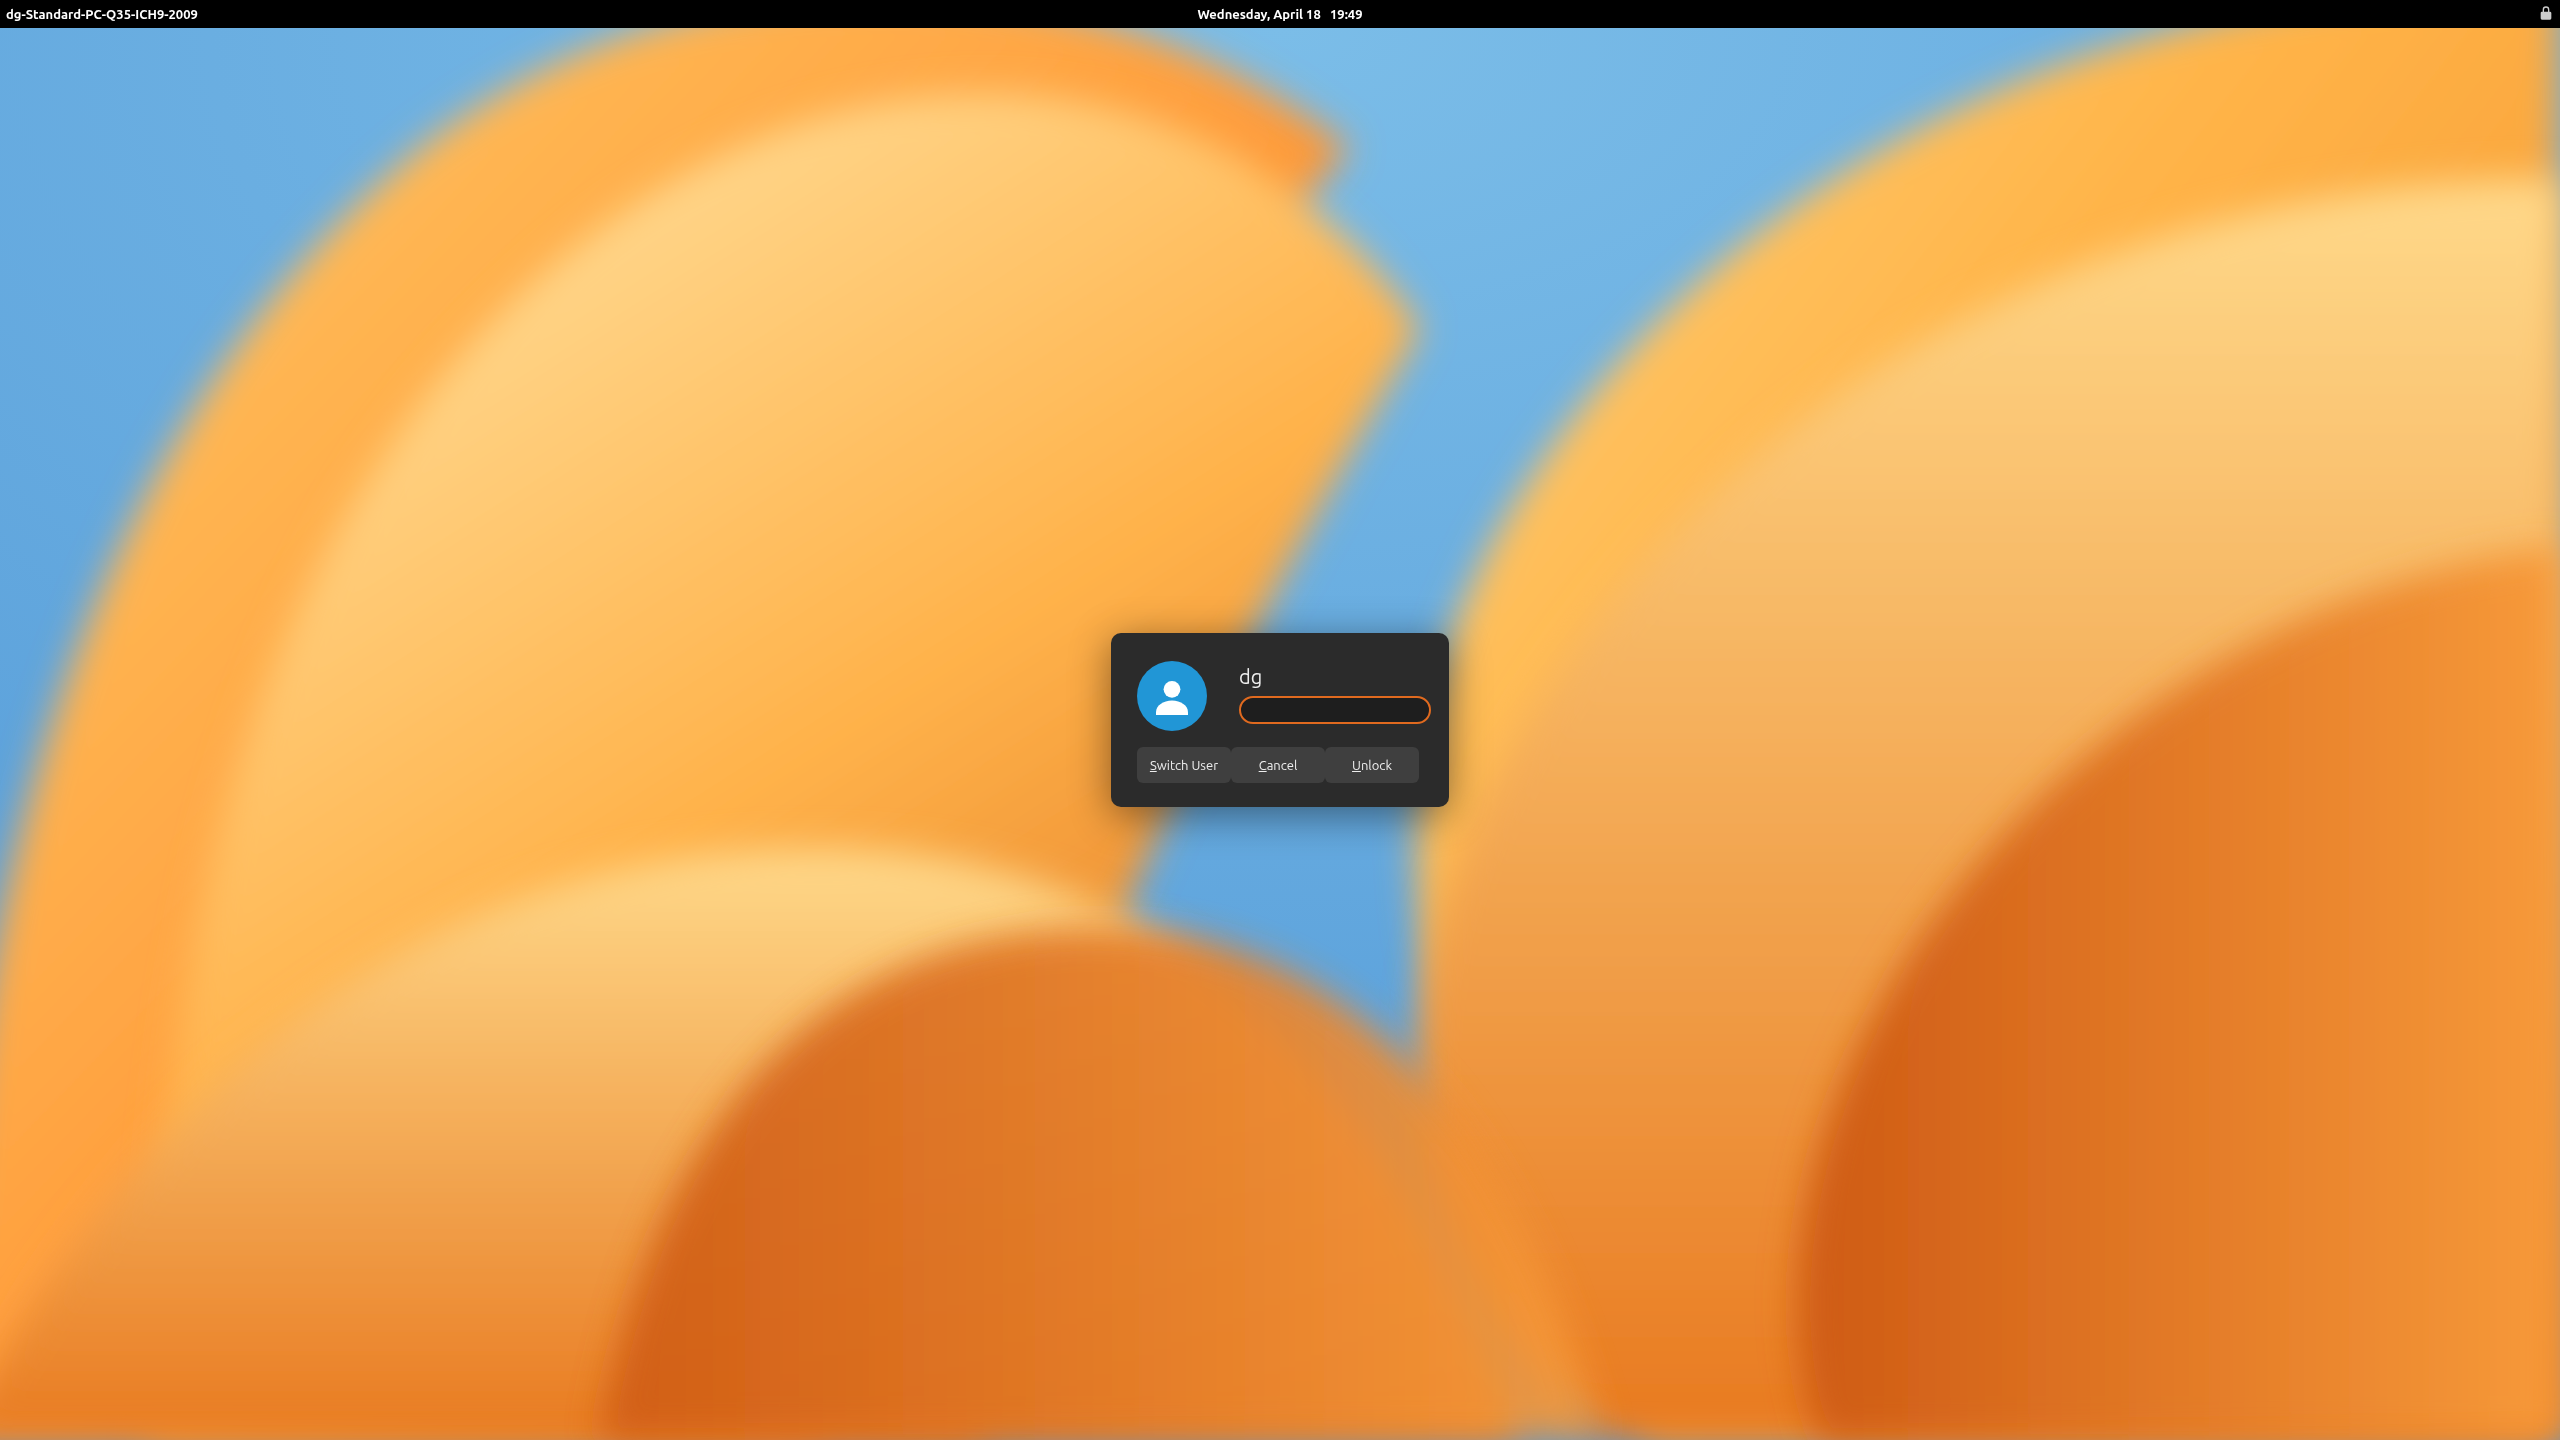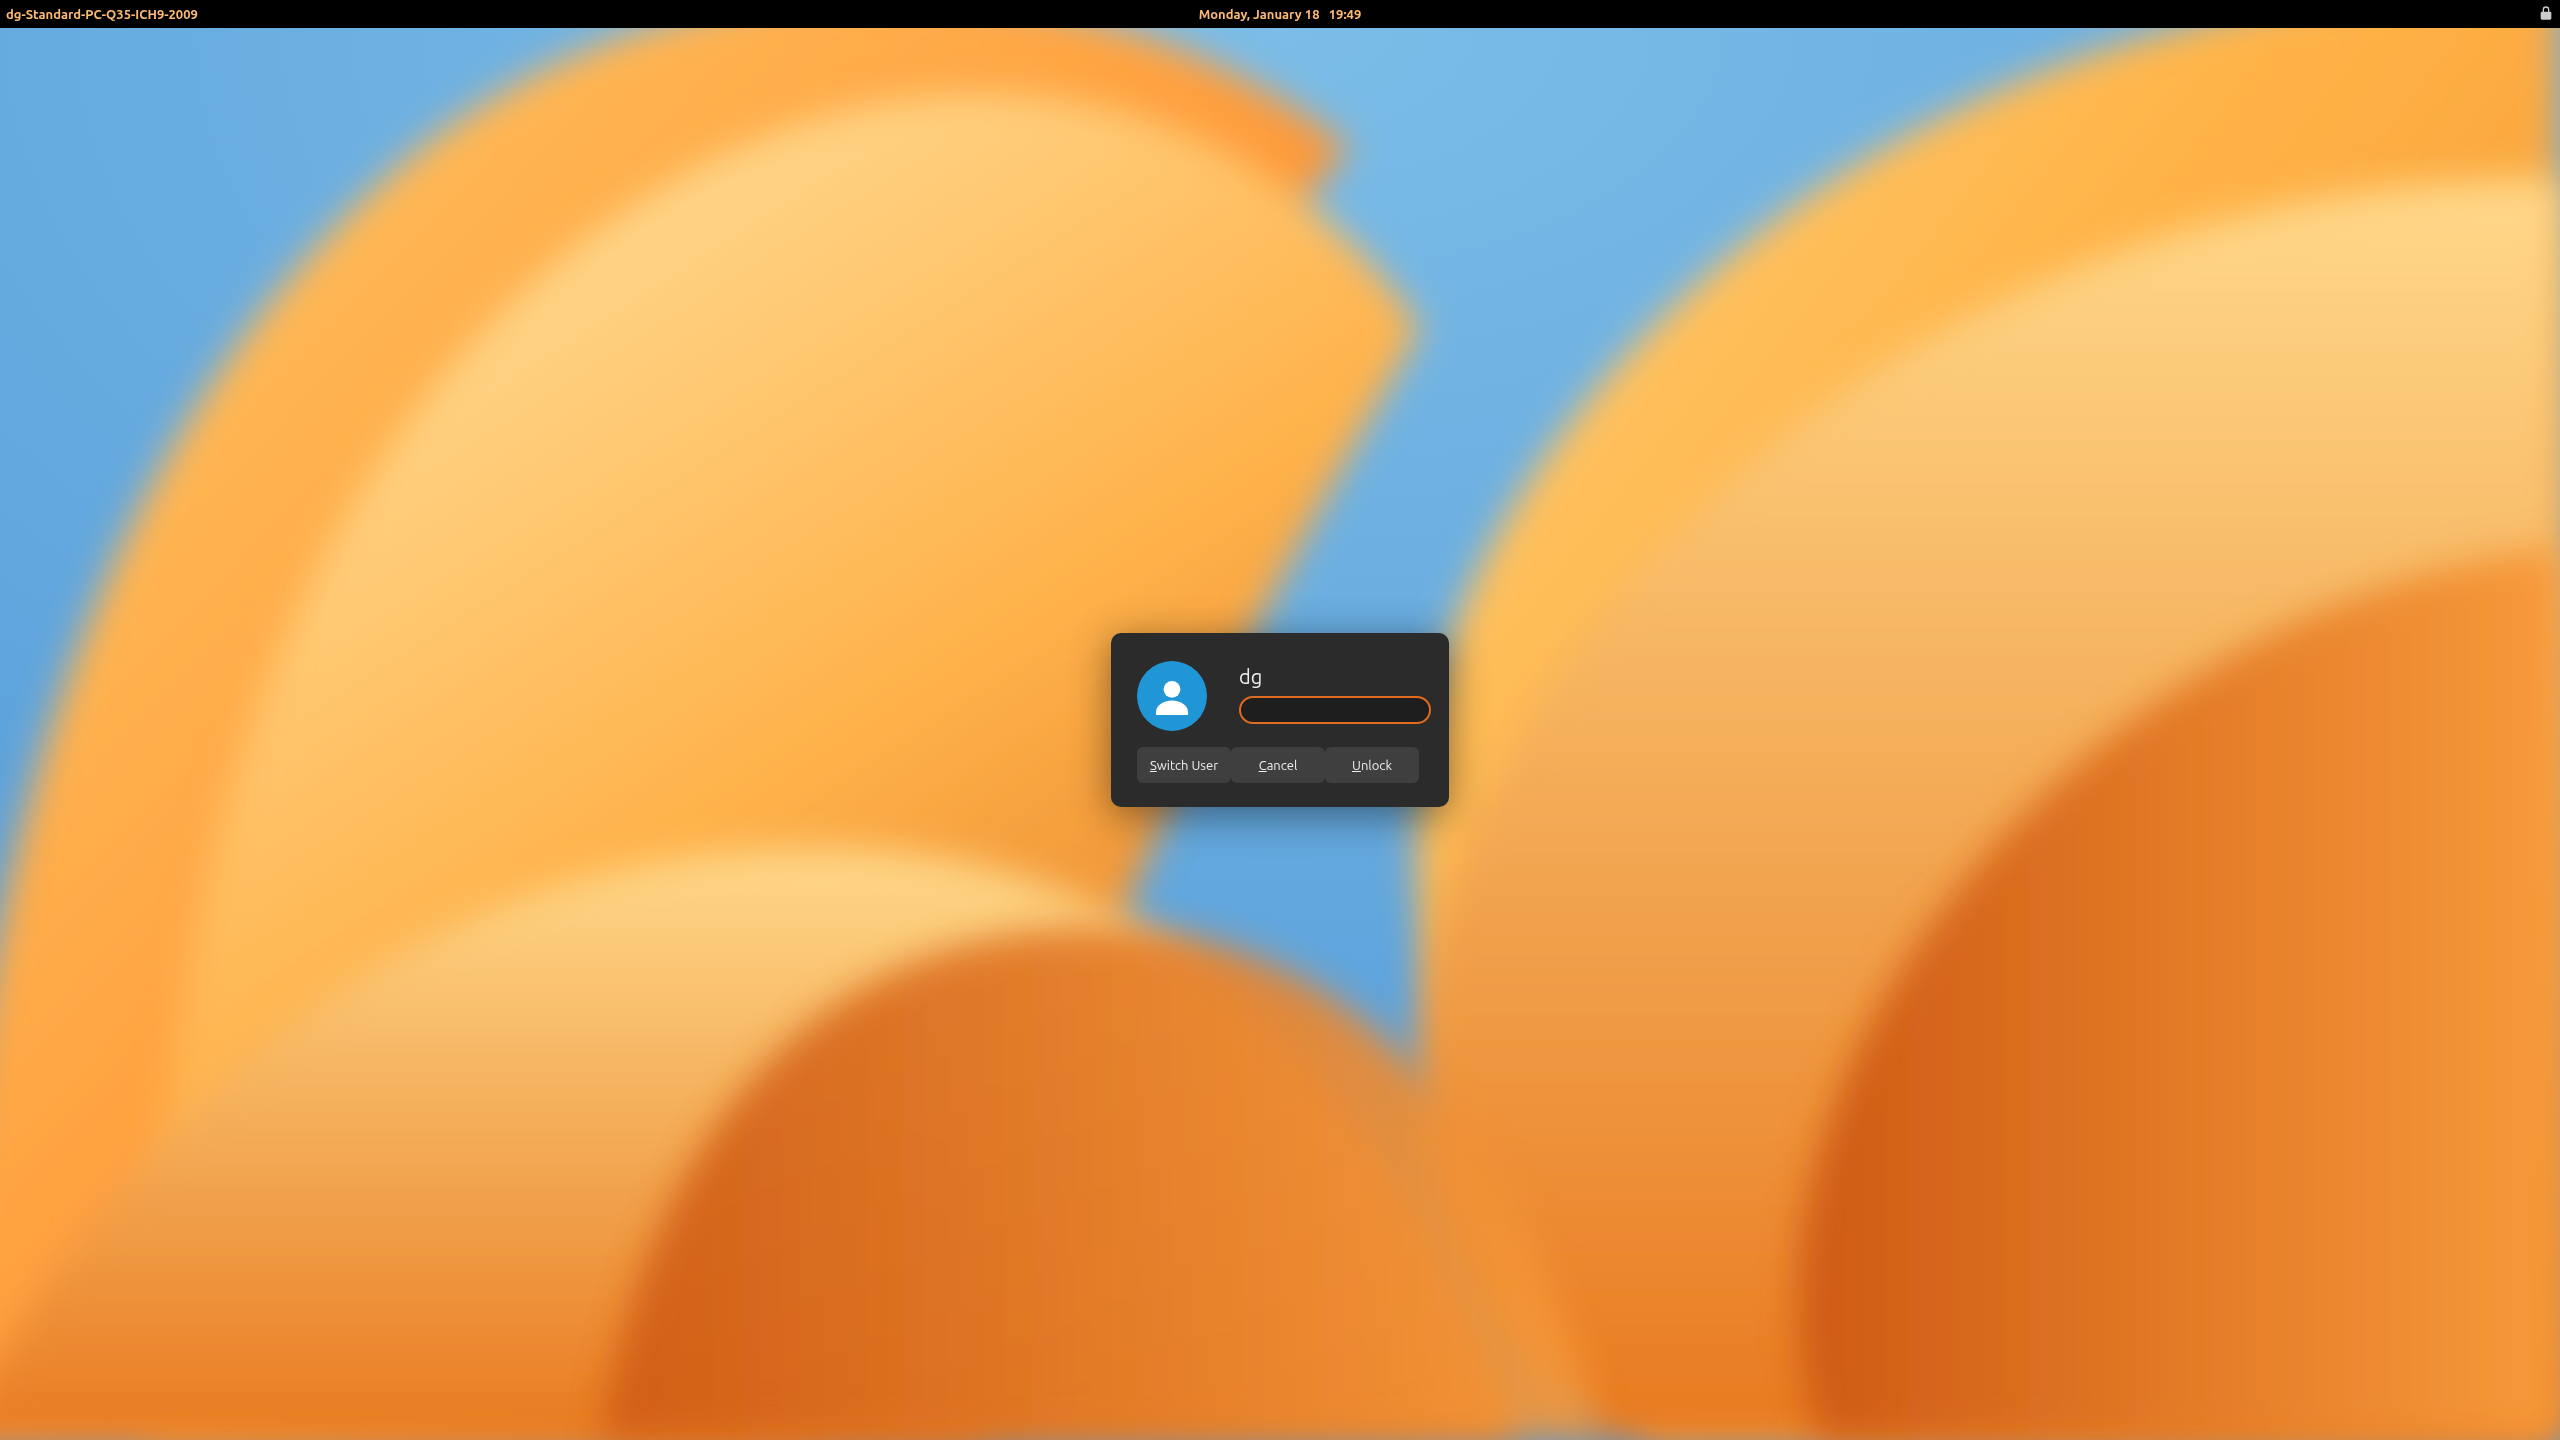--- a/index.html
+++ b/index.html
@@ -18,21 +18,21 @@
   }
 
   
   .panel {
     position: absolute;
     top: 0;
     left: 0;
     right: 0;
     height: 28px;
     background: #000;
-    color: #fdba74;
+    color: #ffffff;
     display: flex;
     align-items: center;
     font-size: 13px;
     justify-content: space-between;
     padding: 0 6px;
     z-index: 10;
   }
   .panel .left {
     font-weight: 600;
     font-size: 13px;
@@ -147,21 +147,21 @@
   .btn-switch { width: 94px; }
   .btn-cancel { width: 94px; }
   .btn-unlock { width: 94px; }
   .btn .ul { text-decoration: underline; }
 </style>
 </head>
 <body>
 
 <div class="panel">
   <div class="left">dg-Standard-PC-Q35-ICH9-2009</div>
-  <div class="center"><span>Monday, January 18</span>   <span>19:49</span></div>
+  <div class="center"><span>Wednesday, April 18</span>   <span>19:49</span></div>
   <div class="right">
     <span>
       <svg class="lock-icon-svg" viewBox="0 0 24 24">
         <path d="M12 2a5 5 0 0 0-5 5v3H6a2 2 0 0 0-2 2v8a2 2 0 0 0 2 2h12a2 2 0 0 0 2-2v-8a2 2 0 0 0-2-2h-1V7a5 5 0 0 0-5-5zm-3 5a3 3 0 1 1 6 0v3H9V7z"></path>
       </svg>
     </span>
   </div>
 </div>
 
 <div class="wallpaper">

